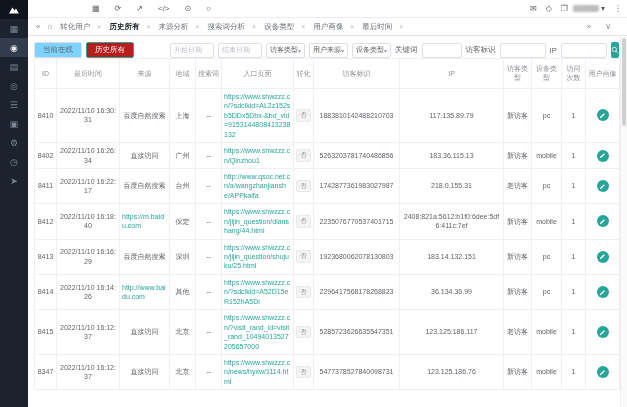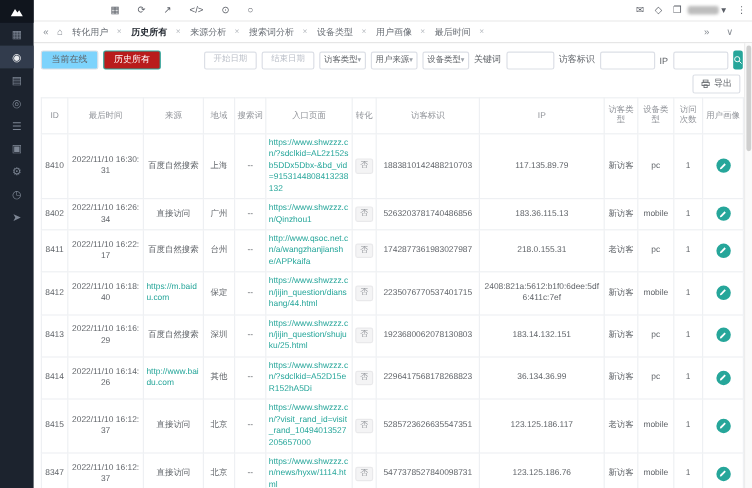--- a/index.html
+++ b/index.html
@@ -32,21 +32,21 @@
   .tab.active .tab-label { color:#20262e; font-weight:bold; }
   .tabbar-right { margin-left:auto; display:flex; gap:8px; padding-right:8px; color:#8a8f96; }
 
   
   .content { padding:6px 8px 0 6px; }
   .filter-row { display:flex; align-items:center; gap:4px; white-space:nowrap; }
   .btn { font-size:7.5px; border:1px solid #dcdfe6; border-radius:2px; background:#7dd3fc;
          color:#5f6368; padding:3px 8px; cursor:pointer; line-height:1; }
   .btn.primary { background:#b91c1c; border-color:#26a69a; color:#fff; }
   .f-input { width:44px; height:15px; border:1px solid #dcdfe6; border-radius:2px;
-             font-size:7px; padding:0 3px; color:#5f6368; font-family:Liberation Mono, monospace;text-align:center; }
+             font-size:7px; padding:0 3px; color:#5f6368; font-family:Liberation Serif, serif; }
   .f-input::placeholder { color:#b9bec7; }
   .f-select { width:44px; height:15px; border:1px solid #dcdfe6; border-radius:2px; background:#fff;
               font-size:7px; color:#5f6368; display:flex; align-items:center;
               justify-content:space-between; padding:0 3px; cursor:pointer; }
   .f-select .caret { color:#9aa0a8; font-size:6px; }
   .f-label { font-size:7.5px; color:#5f6368; }
   .search-btn { width:26px; height:16px; background:#26a69a; border:none; border-radius:2px;
                 display:flex; align-items:center; justify-content:center; cursor:pointer; }
   #start-date { margin-left:32px; }
 
@@ -202,30 +202,20 @@
       <span class="f-label">IP</span>
       <input class="f-input" style="width: 46px;">
       <button class="search-btn">
         <svg width="8" height="8" viewBox="0 0 24 24">
           <circle cx="10" cy="10" r="6.5" fill="none" stroke="#fff" stroke-width="2.4"></circle>
           <line x1="15" y1="15" x2="21" y2="21" stroke="#fff" stroke-width="2.4"></line>
         </svg>
       </button>
     </div>
 
-    <div class="export-row">
-      <button class="export-btn">
-        <svg width="8" height="8" viewBox="0 0 24 24">
-          <rect x="6" y="2" width="12" height="5" fill="none" stroke="#5f6368" stroke-width="2"></rect>
-          <rect x="3" y="8" width="18" height="8" fill="none" stroke="#5f6368" stroke-width="2"></rect>
-          <rect x="8" y="14" width="8" height="7" fill="none" stroke="#5f6368" stroke-width="2"></rect>
-        </svg>
-        <span>导出</span>
-      </button>
-    </div>
 
     <table>
       <colgroup id="cols">
           <col style="width: 22px;">
           <col style="width: 63px;">
           <col style="width: 50px;">
           <col style="width: 26px;">
           <col style="width: 26px;">
           <col style="width: 72px;">
           <col style="width: 20px;">

